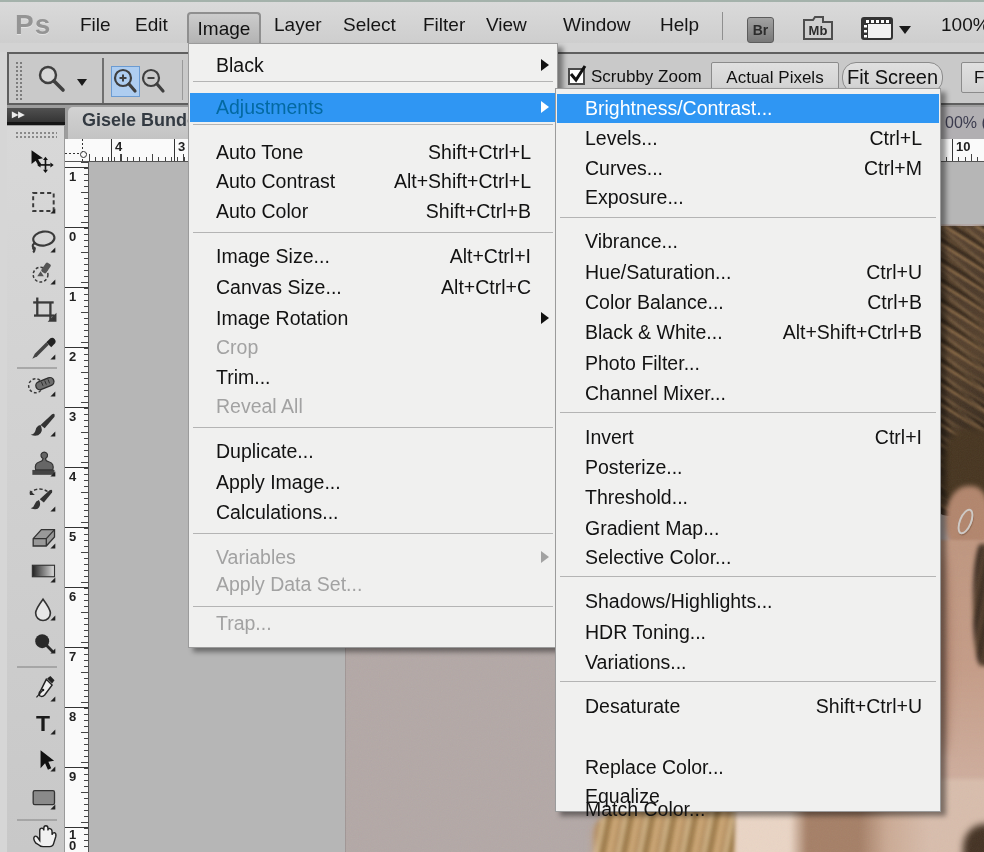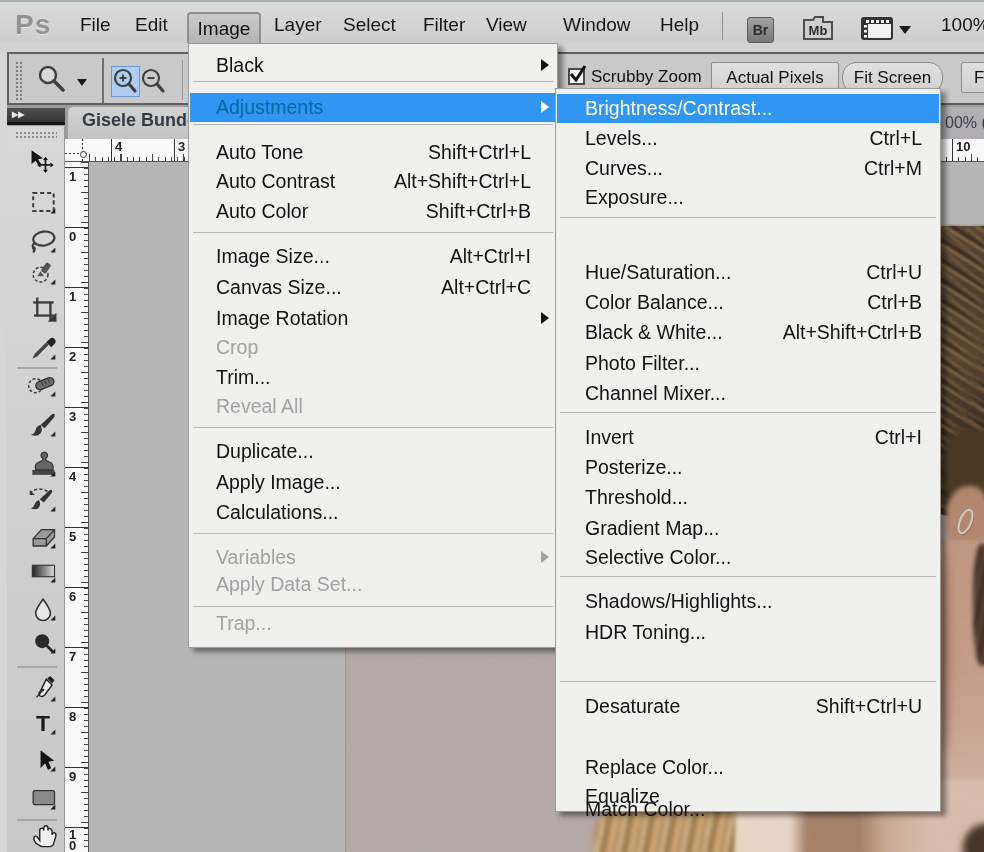--- a/index.html
+++ b/index.html
@@ -111,21 +111,21 @@
     <line x1="18" y1="18" x2="24" y2="25" stroke="#3f3f3f" stroke-width="3.2" stroke-linecap="round"></line>
   </svg>
   <div class="abs" style="left:173px;top:6px;width:1px;height:40px;background:#999"></div>
 
   <div class="abs" style="left:559px;top:14px;width:13px;height:13px;background:#fff;border:2px solid #4a4a4a"></div>
   <svg class="abs" style="left:559px;top:7px" width="22" height="24" viewBox="0 0 22 24">
     <path d="M3 13 L8 19 L17 5" fill="none" stroke="#111" stroke-width="3"></path>
   </svg>
   <span class="abs" style="left:582px;top:13px;font-size:17px;color:#111">Scrubby Zoom</span>
   <div class="abs" style="left:702px;top:8px;width:126px;height:29px;background:linear-gradient(#e0e0e0,#d0d0d0);border:1px solid #8b8b8b;border-radius:2px;text-align:center;line-height:29px;font-size:17px;color:#111">Actual Pixels</div>
-  <div class="abs" style="left:833px;top:8px;width:99px;height:29px;background:linear-gradient(#e0e0e0,#d0d0d0);border:1px solid #8b8b8b;border-radius:14px;text-align:center;line-height:29px;font-size:17px;color:#111">Fit Screen</div>
+  <div class="abs" style="left:833px;top:8px;width:99px;height:29px;background:linear-gradient(#e0e0e0,#d0d0d0);border:1px solid #8b8b8b;border-radius:14px;text-align:center;line-height:29px;font-size:20px;color:#111">Fit Screen</div>
   <div class="abs" style="left:952px;top:8px;width:40px;height:29px;background:linear-gradient(#e0e0e0,#d0d0d0);border:1px solid #8b8b8b;border-radius:2px;text-align:left;padding-left:12px;line-height:29px;font-size:17px;color:#111">Fi</div>
 </div>
 
 <div id="tabrow" class="abs">
   <div class="abs" style="left:7px;top:3px;width:58px;height:17px;background:linear-gradient(#505050,#353535);border-bottom:3px solid #151515;box-sizing:border-box;color:#ececec;font-size:8px;font-weight:bold;line-height:14px;padding-left:5px">▶▶</div>
   <div class="abs" style="left:68px;top:2px;width:872px;height:33px;background:linear-gradient(#d2d2d2,#c3c3c3);border-radius:5px 5px 0 0"></div>
   <div class="abs" style="left:940px;top:2px;width:44px;height:33px;background:#b1afb2"></div>
   <span class="abs" style="left:82px;top:5px;font-size:18px;font-weight:bold;color:#333a42">Gisele Bundch</span>
   <span class="abs" style="left:945px;top:9px;font-size:16px;color:#3b3b4e;white-space:nowrap">00% (R</span>
 </div>
@@ -432,20 +432,23 @@
       <span class="sc">Ctrl+L</span>
     </div>
     <div class="mi" style="top:63.599999999999994px;">
       <span class="lbl">Curves...</span>
       <span class="sc">Ctrl+M</span>
     </div>
     <div class="mi" style="top:93px;">
       <span class="lbl">Exposure...</span>
     </div>
     <div class="msep" style="top:127.6px"></div>
+    <div class="mi" style="top:137px;">
+      <span class="lbl">Vibrance...</span>
+    </div>
     <div class="mi" style="top:168px;">
       <span class="lbl">Hue/Saturation...</span>
       <span class="sc">Ctrl+U</span>
     </div>
     <div class="mi" style="top:198px;">
       <span class="lbl">Color Balance...</span>
       <span class="sc">Ctrl+B</span>
     </div>
     <div class="mi" style="top:228px;">
       <span class="lbl">Black &amp; White...</span>
@@ -474,20 +477,23 @@
     <div class="mi" style="top:453px;">
       <span class="lbl">Selective Color...</span>
     </div>
     <div class="msep" style="top:486.70000000000005px"></div>
     <div class="mi" style="top:497px;">
       <span class="lbl">Shadows/Highlights...</span>
     </div>
     <div class="mi" style="top:527.5px;">
       <span class="lbl">HDR Toning...</span>
     </div>
+    <div class="mi" style="top:558px;">
+      <span class="lbl">Variations...</span>
+    </div>
     <div class="msep" style="top:591.7px"></div>
     <div class="mi" style="top:602px;">
       <span class="lbl">Desaturate</span>
       <span class="sc">Shift+Ctrl+U</span>
     </div>
     <div class="mi" style="top:661px;margin-top:44px;">
       <span class="lbl">Match Color...</span>
     </div>
     <div class="mi" style="top:662.8px;">
       <span class="lbl">Replace Color...</span>

